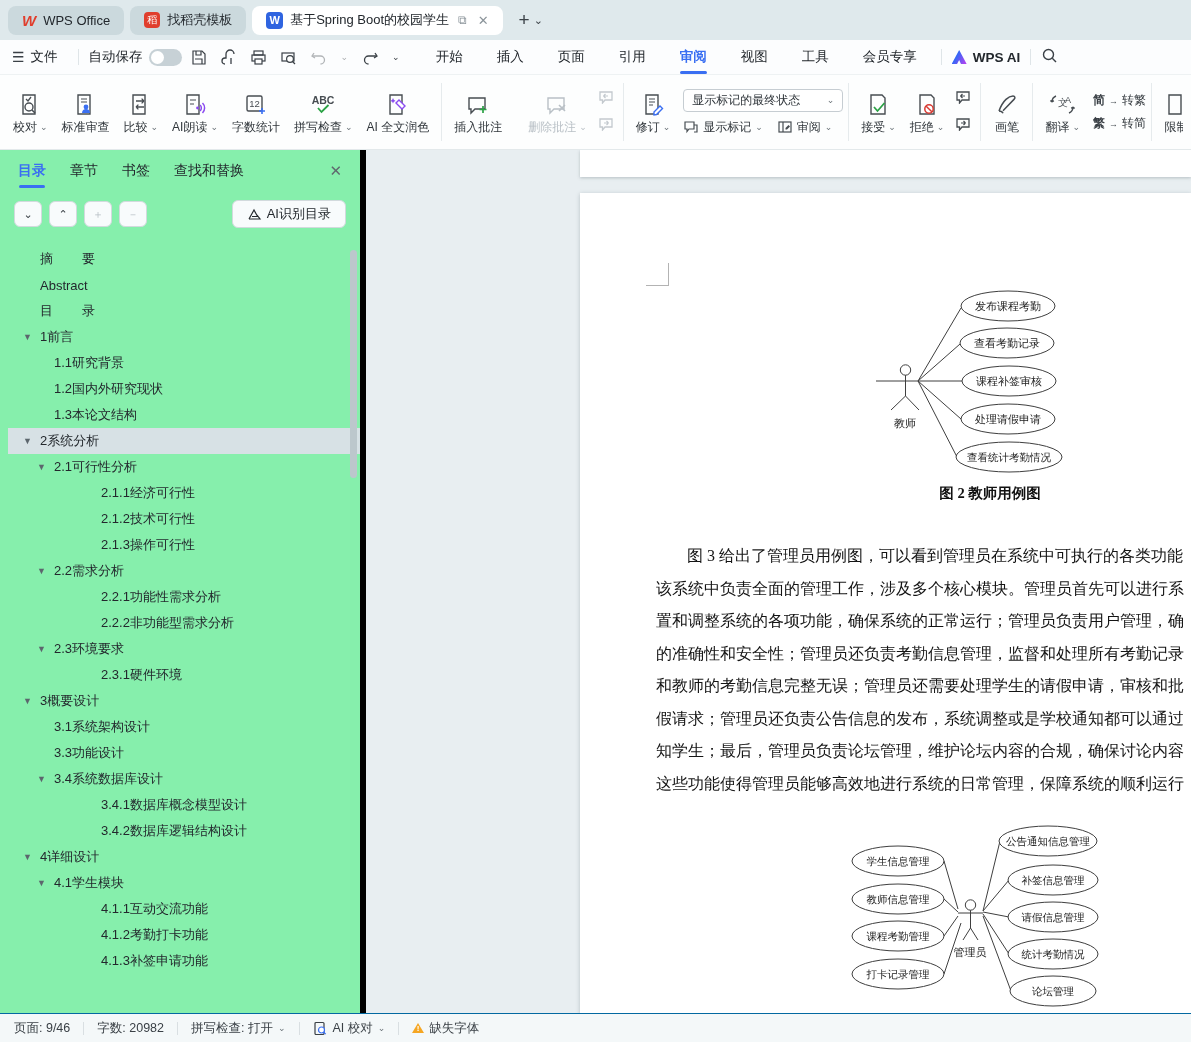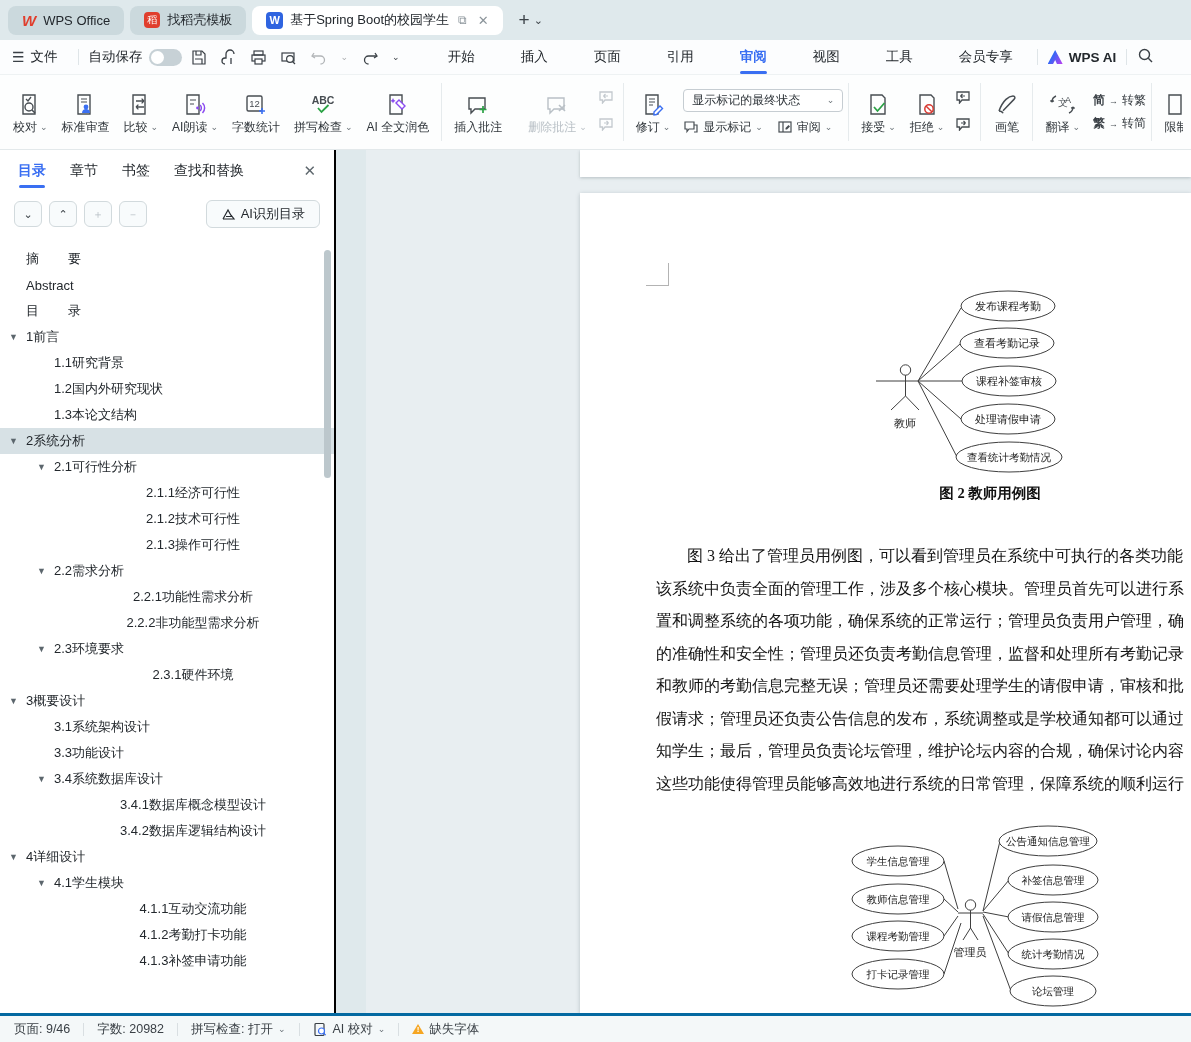--- a/index.html
+++ b/index.html
@@ -21,21 +21,21 @@
   .mb-file{display:flex;align-items:center;gap:6px;margin-right:10px;}
   .hamb{font-size:14px;color:#3a4046;}
   .vsep{width:1px;height:16px;background:#dfe5e8;margin:0 10px;}
   .autosave{display:flex;align-items:center;gap:6px;color:#23282d;}
   .toggle{width:33px;height:17px;border-radius:9px;background:#c7d1d6;position:relative;}
   .toggle .knob{position:absolute;left:2px;top:2px;width:13px;height:13px;border-radius:50%;background:#fff;}
   .qicons{display:flex;align-items:center;gap:13px;margin:0 8px;}
   .qicons svg{display:block;}
   .dim{opacity:.38;}
   .menu-tabs{display:flex;align-items:center;gap:30px;margin-left:26px;}
-  .mtab{padding:7px 2px;color:#23282d;position:relative;margin-left:12px;}
+  .mtab{padding:7px 2px;color:#23282d;position:relative;}
   .mtab.active{color:#3a6ff2;font-weight:bold;}
   .mtab.active::after{content:"";position:absolute;left:2px;right:2px;bottom:-1px;height:3px;background:#3a6ff2;border-radius:2px;}
   .wpsai{display:flex;align-items:center;gap:6px;font-weight:bold;color:#23282d;}
   .ai-mark{width:15px;height:14px;background:linear-gradient(120deg,#2b6af6 30%,#c13df0);clip-path:polygon(0 100%,50% 0,68% 35%,100% 100%,62% 100%,50% 72%,36% 100%);}
   
   .ribbon{position:absolute;left:0;top:75px;width:100%;height:75px;background:#fdfefe;border-bottom:1px solid #e3e9eb;display:flex;align-items:center;padding:0 6px;box-sizing:border-box;}
   .grp{display:flex;align-items:center;height:66px;}
   .gsep{width:1px;height:58px;background:#e6ebed;margin:0 5px;flex:none;}
   .bigbtn{display:flex;flex-direction:column;align-items:center;justify-content:center;gap:4px;padding:0 7px;height:64px;font-size:12px;color:#2f353a;white-space:nowrap;}
   .bigbtn .lbl{display:flex;align-items:center;gap:3px;line-height:12px;}
@@ -45,53 +45,53 @@
   .combo{display:flex;align-items:center;justify-content:space-between;width:160px;height:23px;border:1px solid #c6cdd2;border-radius:4px;background:#fff;font-size:12px;color:#2f353a;padding:0 8px;box-sizing:border-box;}
   .rev-right{display:flex;flex-direction:column;gap:7px;margin-left:6px;}
   .smallrow{display:flex;align-items:center;gap:14px;}
   .smallbtn{display:flex;align-items:center;gap:4px;font-size:12px;color:#2f353a;white-space:nowrap;}
   .convcol{display:flex;flex-direction:column;gap:6px;margin-left:6px;}
   .convbtn{display:flex;align-items:center;gap:4px;font-size:12px;color:#2f353a;white-space:nowrap;}
   .convglyph{font-size:12px;color:#3a4046;font-weight:bold;}
   .cut-group{overflow:hidden;width:26px;}
   
   .main{position:absolute;left:0;top:150px;width:100%;height:863px;}
-  .sidebar{position:absolute;left:0;top:0;width:336px;height:100%;background:#ffffff;border-right:2px solid #000000;box-sizing:border-box;}
+  .sidebar{position:absolute;left:0;top:0;width:366px;height:100%;background:#86efac;border-right:6px solid #000000;box-sizing:border-box;}
   .side-tabs{display:flex;align-items:center;gap:24px;padding:12px 18px 0 18px;font-size:14px;color:#23282d;}
   .stab{padding-bottom:8px;position:relative;}
   .stab.active{color:#3a6ff2;font-weight:bold;}
   .stab.active::after{content:"";position:absolute;left:1px;right:1px;bottom:0;height:3px;background:#3a6ff2;border-radius:2px;}
   .side-close{margin-left:auto;color:#5f686e;font-size:15px;padding-bottom:8px;}
   .side-tools{display:flex;align-items:center;gap:7px;margin:12px 14px 0 14px;}
   .sqbtn{width:26px;height:24px;border:1px solid #d2dadd;border-radius:6px;background:#f8fbfc;display:flex;align-items:center;justify-content:center;font-size:11px;color:#3a4046;}
   .sqbtn.grey{color:#b7bfc5;}
   .ai-toc-btn{margin-left:auto;height:26px;border:1px solid #d2dadd;border-radius:6px;background:#f8fbfc;display:flex;align-items:center;gap:5px;padding:0 14px;font-size:13px;color:#23282d;}
   .toc-list{position:absolute;left:0;top:96px;right:0;bottom:0;overflow:hidden;font-size:13px;color:#23282d;}
   .toc-row{display:flex;align-items:center;height:26px;white-space:pre;}
   .toc-row .arr{width:17px;font-size:9px;color:#5c666d;flex:none;text-align:left;}
-  .toc-row.lvl1{padding-left:9px;}
+  .toc-row.lvl1{padding-left:15px;margin-left:8px;}
   .toc-row.lvl2{padding-left:37px;}
-  .toc-row.lvl3{padding-left:35px;justify-content:center;}
+  .toc-row.lvl3{padding-left:84px;}
   .toc-row.sel{background:#d7e1e5;}
   .side-scroll{position:absolute;right:3px;top:100px;width:7px;height:228px;border-radius:4px;background:#bcc7cc;}
   
   .docarea{position:absolute;left:366px;top:0;right:0;height:100%;background:#e8eef1;overflow:hidden;}
   .prevpage{position:absolute;left:214px;top:0;width:611px;height:27px;background:#fff;box-shadow:0 1px 3px rgba(90,105,112,.35);}
   .page{position:absolute;left:214px;top:43px;width:611px;height:821px;background:#fff;box-shadow:0 1px 4px rgba(90,105,112,.35);overflow:hidden;}
   .cornermark{position:absolute;left:66px;top:70px;width:22px;height:22px;border-right:1px solid #b3b3b3;border-bottom:1px solid #b3b3b3;}
   .diagram{position:absolute;}
   .diagram text{font-family:"Liberation Serif","DejaVu Serif",serif;fill:#1c1c1c;}
   .diagram ellipse{fill:#fff;stroke:#3f3f3f;stroke-width:1;}
   .diagram line,.diagram path{stroke:#3f3f3f;stroke-width:1;fill:none;}
   .caption{position:absolute;left:300px;top:291px;width:220px;text-align:center;font-family:"Liberation Serif","DejaVu Serif",serif;font-weight:bold;font-size:14.5px;color:#111;}
   .para{position:absolute;left:76px;top:347px;width:540px;font-family:"Liberation Serif","DejaVu Serif",serif;font-size:16px;color:#141414;}
   .para div{height:32.5px;line-height:32.5px;white-space:nowrap;}
   .para div:first-child{text-indent:31px;}
   
-  .statusbar{position:absolute;left:0;top:1013px;width:100%;height:29px;background:#f4f8f9;border-top:3px solid #0369a1;display:flex;align-items:center;padding:0 14px;box-sizing:border-box;font-size:12.5px;color:#3a4046;}
+  .statusbar{position:absolute;left:0;top:1013px;width:100%;height:29px;background:#f4f8f9;border-top:1px solid #0369a1;display:flex;align-items:center;padding:0 14px;box-sizing:border-box;font-size:12.5px;color:#3a4046;}
   .ssep{width:1px;height:13px;background:#d9dfe2;margin:0 13px;}
   .sitem{display:flex;align-items:center;gap:5px;white-space:nowrap;}
   .warn-tri{width:0;height:0;border-left:6px solid transparent;border-right:6px solid transparent;border-bottom:10px solid #f5a623;position:relative;}
   .warn-tri::after{content:"!";position:absolute;left:-1.5px;top:1px;font-size:8px;color:#fff;font-weight:bold;}
 </style>
 </head>
 <body>
 
 <div class="window">
 

